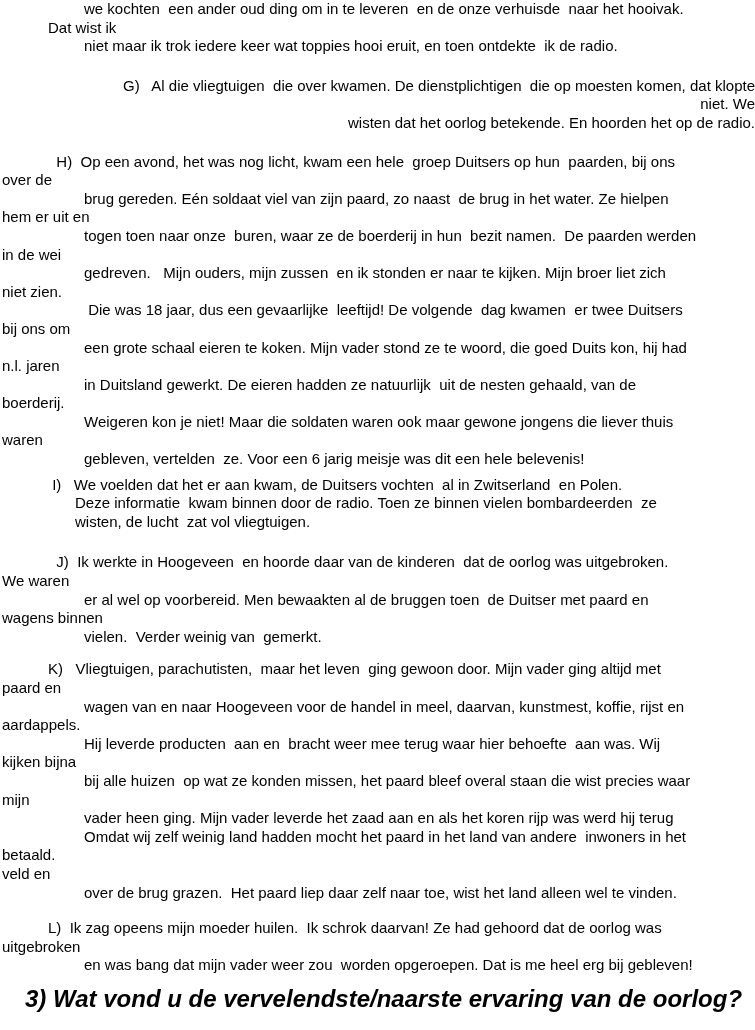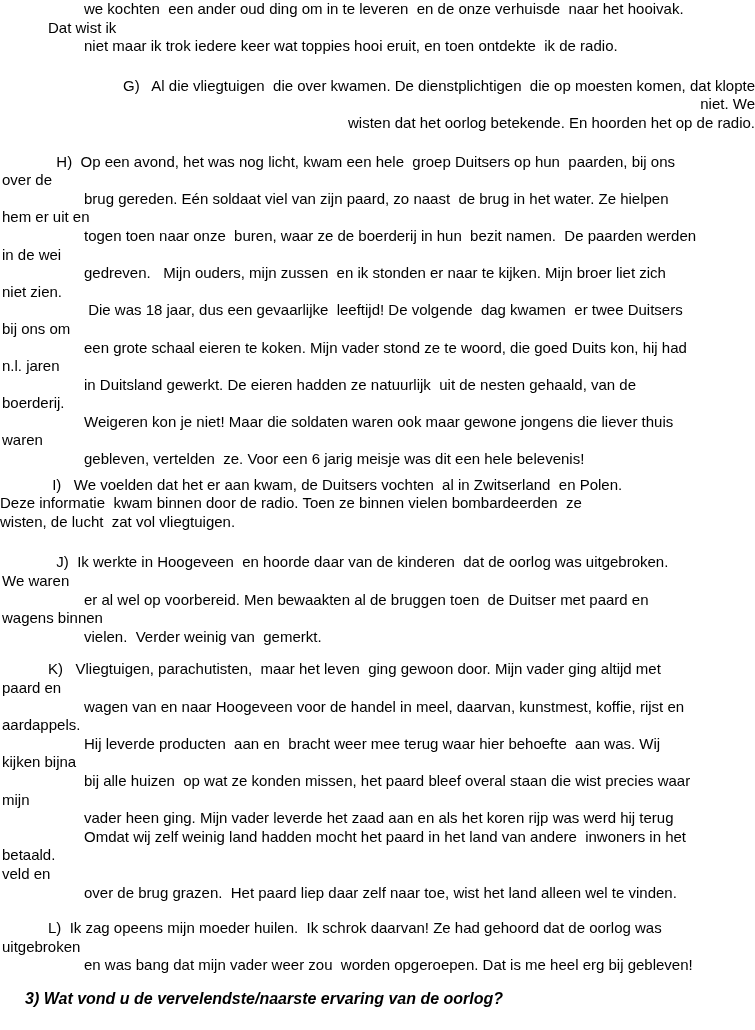--- a/index.html
+++ b/index.html
@@ -19,33 +19,33 @@
     line-height: 18.6px;
   }
   .line {
     white-space: pre;       
     height: 18.6px;
   }
   
   .ind-f  { margin-left: 2px;  }   
   .ind-h  { margin-left: 48px; }   
   .ind-m  { margin-left: 84px; }   
-  .ind-m2 { }   
+  .ind-m2 { margin-left: 75px; }   
   
   .p0 { margin-top: 0;    }
   .p1 { margin-top: 21px; text-align: right; }
   .p2 { margin-top: 20px; }
   .p3 { margin-top: 7px;  }
   .p4 { margin-top: 22px; }
   .p5 { margin-top: 14px; }
   .p6 { margin-top: 17px; }
   .section-heading {
     margin-top: 12px;
     margin-left: 25px;
-    font-size: 16px;
+    font-size: 24px;
     line-height: 24px;
     font-weight: bold;
     font-style: italic;
     white-space: pre;
   }
 </style>
 </head>
 <body style="background: rgb(255, 255, 255); color: rgb(0, 0, 0);">
 
 <div class="doc">

